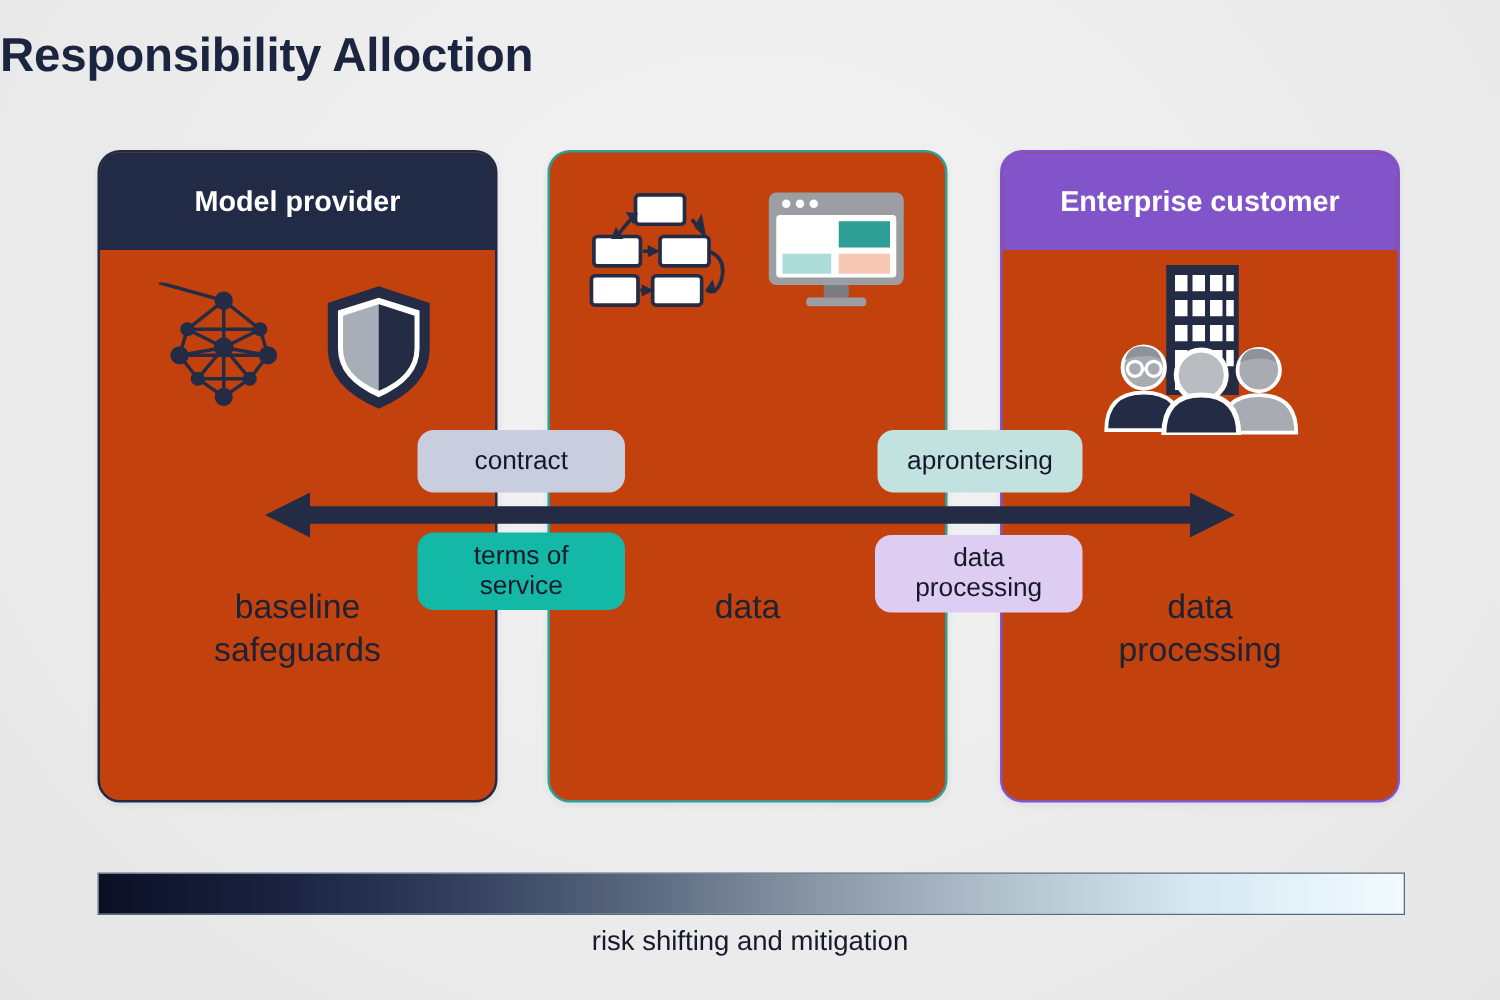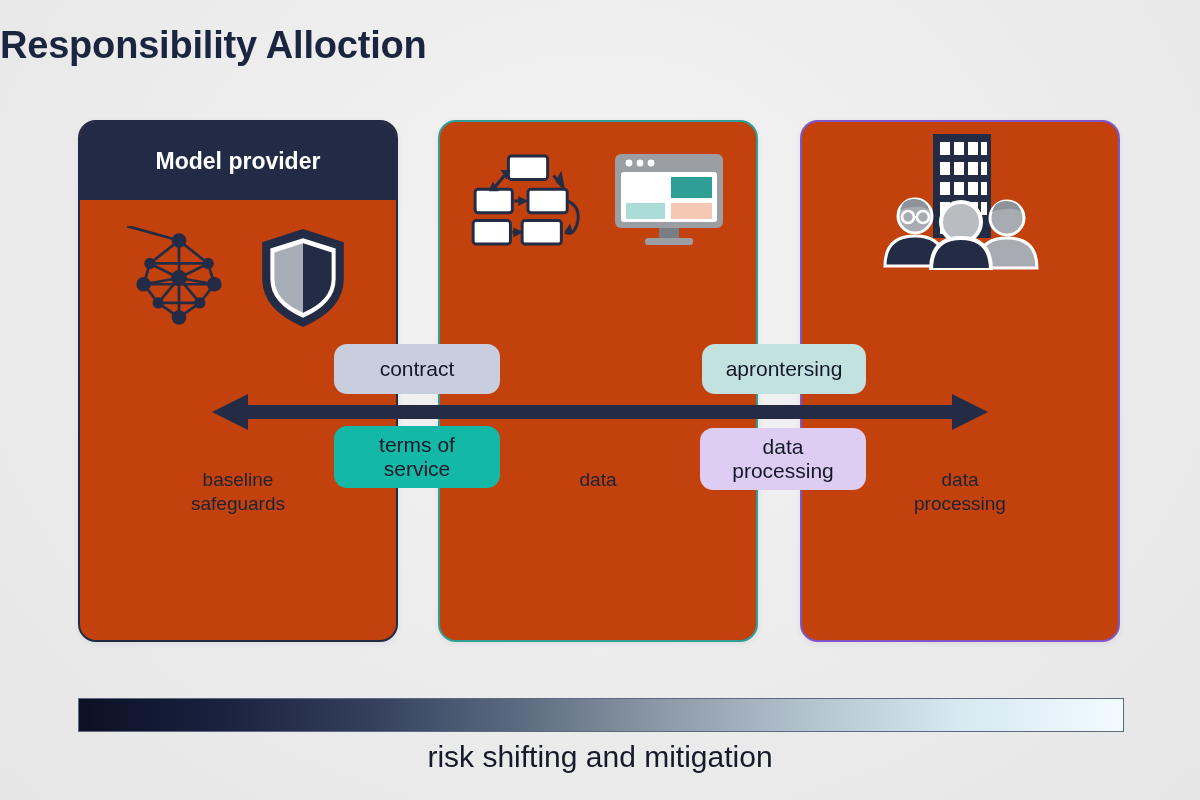--- a/index.html
+++ b/index.html
@@ -70,21 +70,21 @@
     gap: 26px;
     padding-top: 6px;
     box-sizing: border-box;
   }
   .card-body-text {
     position: absolute;
     left: 0;
     top: 346px;
     width: 100%;
     text-align: center;
-    font-size: 19px;
+    font-size: 27px;
     color: #1e2235;
     line-height: 1.28;
     font-weight: 400;
   }
 
   
   .arrow-wrap {
     position: absolute;
     left: 210px;
     top: 392px;
@@ -129,21 +129,21 @@
        #b4c4cf 70%,
        #d6e8f1 84%,
        #f2fbff 100%);
   }
   .gradient-caption {
     position: absolute;
     left: 0;
     top: 740px;
     width: 1200px;
     text-align: center;
-    font-size: 30px;
+    font-size: 22px;
     color: #171a2b;
   }
   svg { display: block; }
 </style>
 </head>
 <body>
 
 <div class="stage">
 
   <div class="title">Responsibility Alloction</div>
@@ -249,20 +249,21 @@
           <rect x="32" y="86" width="48" height="7" rx="3" fill="#9b9ea3"></rect>
         </svg>
       </span>
     </div>
     <div class="card-body-text">
       <div>data</div>
     </div>
   </div>
 
   <div class="card card-3">
+    <div class="card-header">Enterprise customer</div>
     <div class="card-icons">
       <span>
         <svg width="175" height="140" viewBox="0 0 175 140">
 
           <rect x="60" y="4" width="58" height="104" fill="#232b45"></rect>
           <g fill="#ffffff">
             <rect x="67" y="12" width="10" height="13"></rect>
               <rect x="81" y="12" width="10" height="13"></rect>
             <rect x="95" y="12" width="10" height="13"></rect>
               <rect x="108" y="12" width="6" height="13"></rect>

